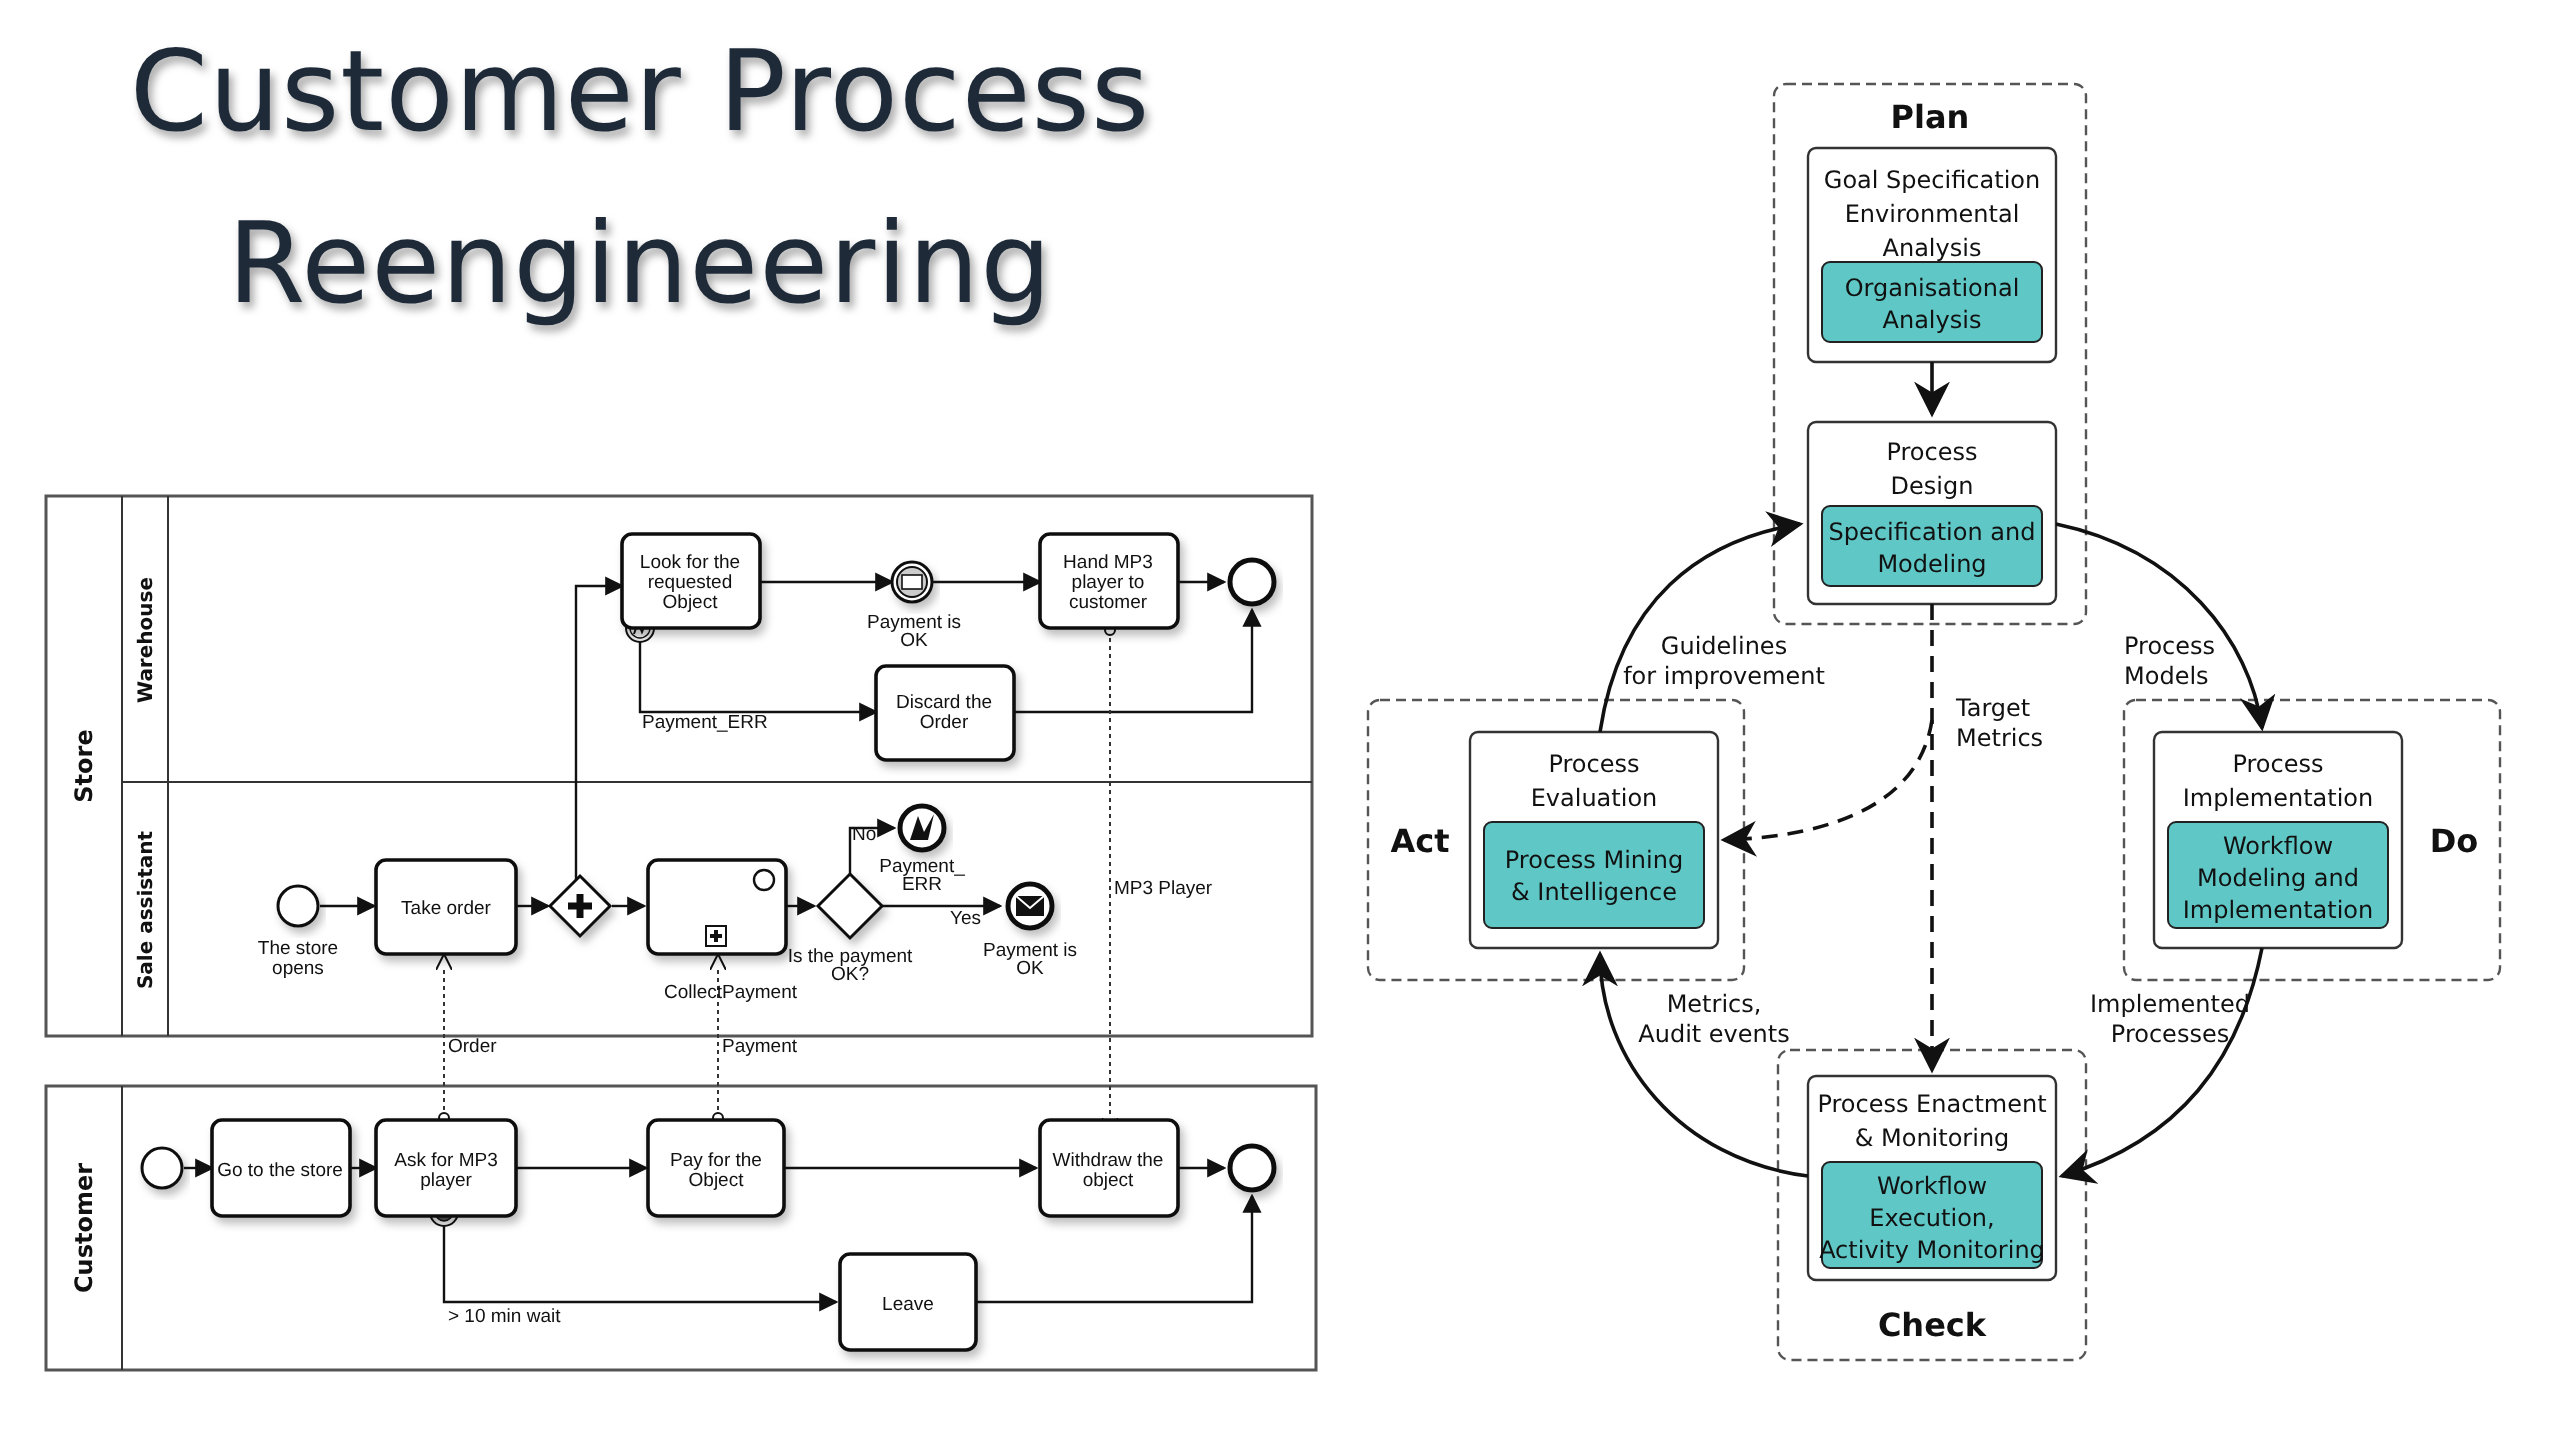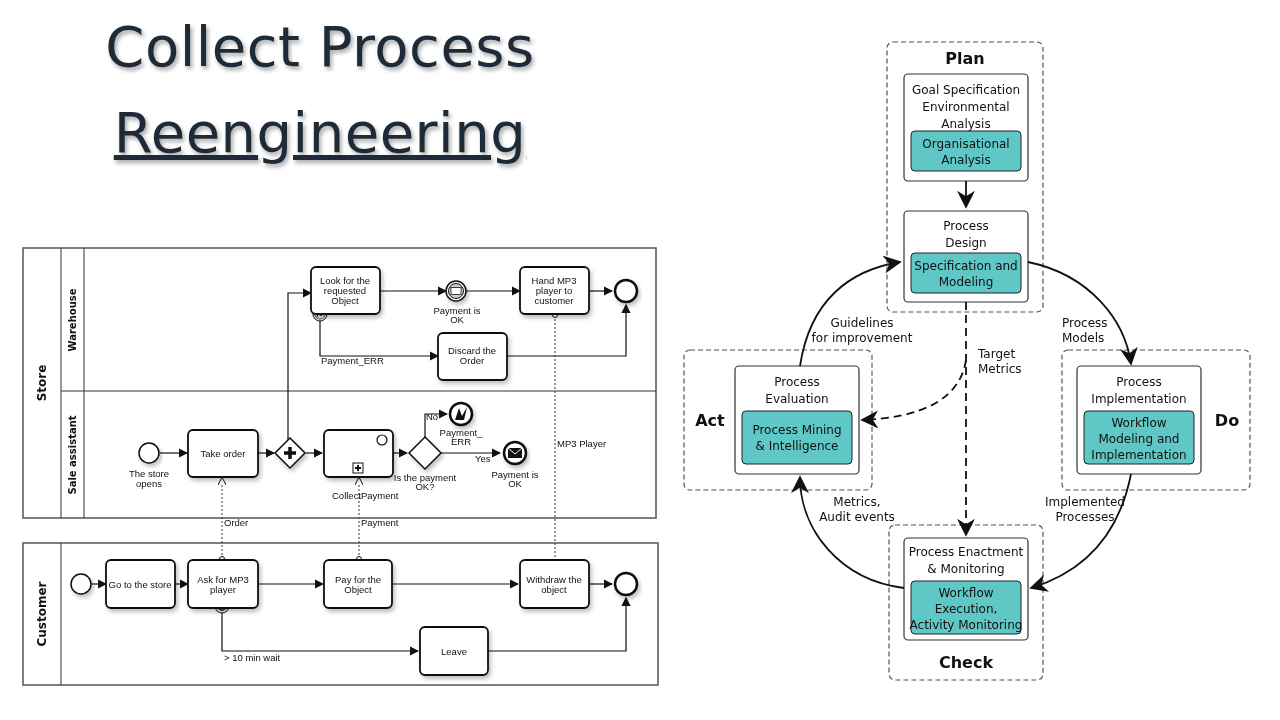--- a/index.html
+++ b/index.html
@@ -1,28 +1,28 @@
 <!DOCTYPE html>
 <html><head>
 <meta charset="utf-8">
 <style>
   html,body{margin:0;padding:0;background:#ffffff;}
   body{width:1280px;height:720px;position:relative;overflow:hidden;font-family:"DejaVu Sans",sans-serif;}
   .title{position:absolute;left:40px;width:560px;text-align:center;font-family:"DejaVu Sans",sans-serif;font-size:56px;color:#1e2a38;text-shadow:2px 3px 4px rgba(0,0,0,0.35);line-height:66px;letter-spacing:0.5px;}
-  #t1{top:14px;} #t2{top:100px;text-decoration:underline;}
+  #t1{top:14px;} #t2{top:100px;}
   svg{position:absolute;left:0;top:0;}
   .bt{font-family:"Liberation Sans",sans-serif;font-size:9.5px;fill:#111;}
   .pt{font-family:"DejaVu Sans",sans-serif;font-size:12px;fill:#111;}
   .pb{font-family:"DejaVu Sans",sans-serif;font-size:16px;font-weight:bold;fill:#111;}
   .lane{font-family:"DejaVu Sans",sans-serif;font-weight:bold;fill:#111;}
 </style>
 </head>
 <body>
 
-<div class="title" id="t1">Collect Process</div>
+<div class="title" id="t1">Customer Process</div>
 <div class="title" id="t2">Reengineering</div>
 
 <svg width="1280" height="720">
   <defs>
     <marker id="ar" markerWidth="8" markerHeight="8" refX="7" refY="4" orient="auto">
         <path d="M0,0 L8,4 L0,8 z" fill="#111"></path>
       </marker>
     <marker id="arBig" markerWidth="10" markerHeight="10" refX="9" refY="5" orient="auto">
         <path d="M0,0 L10,5 L0,10 L3,5 z" fill="#111"></path>
       </marker>

